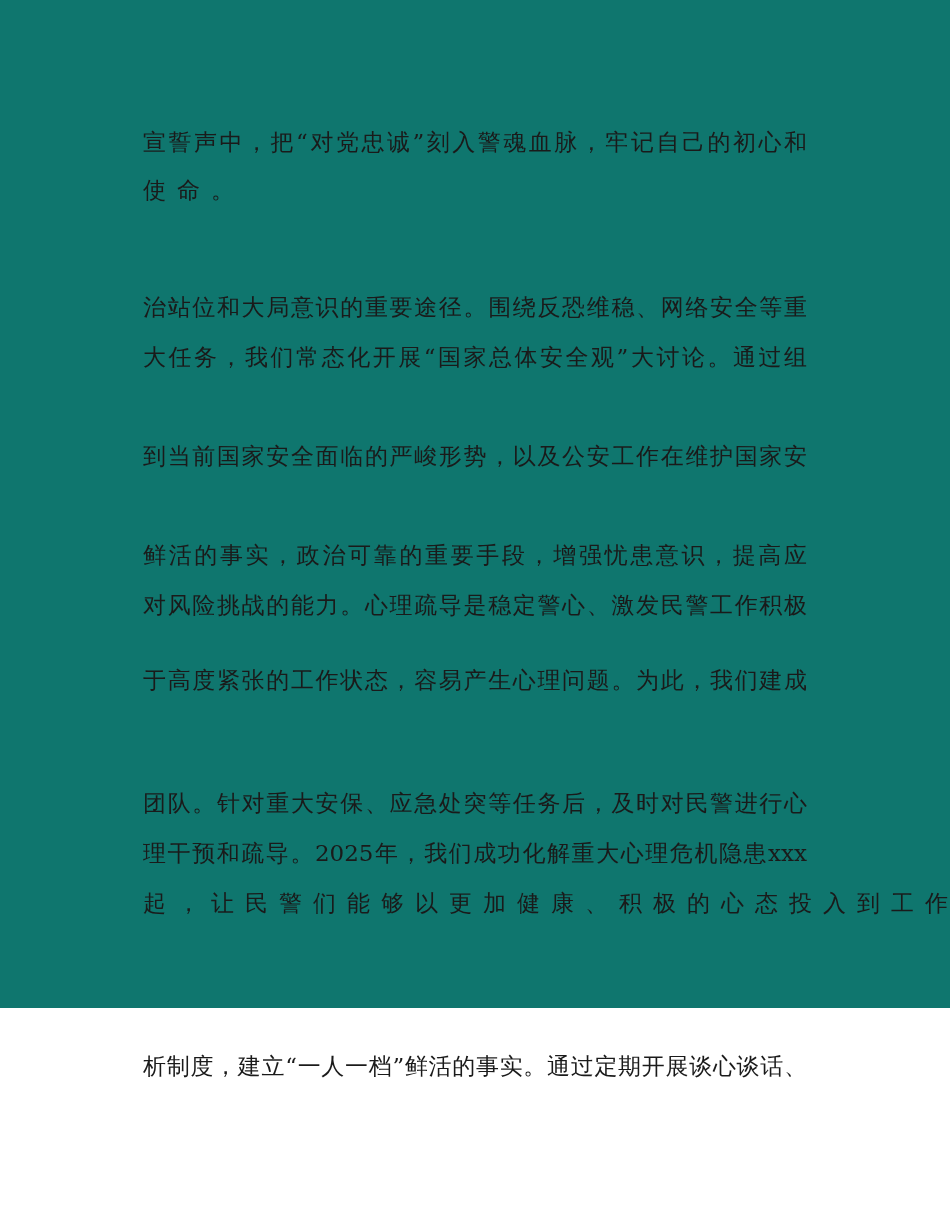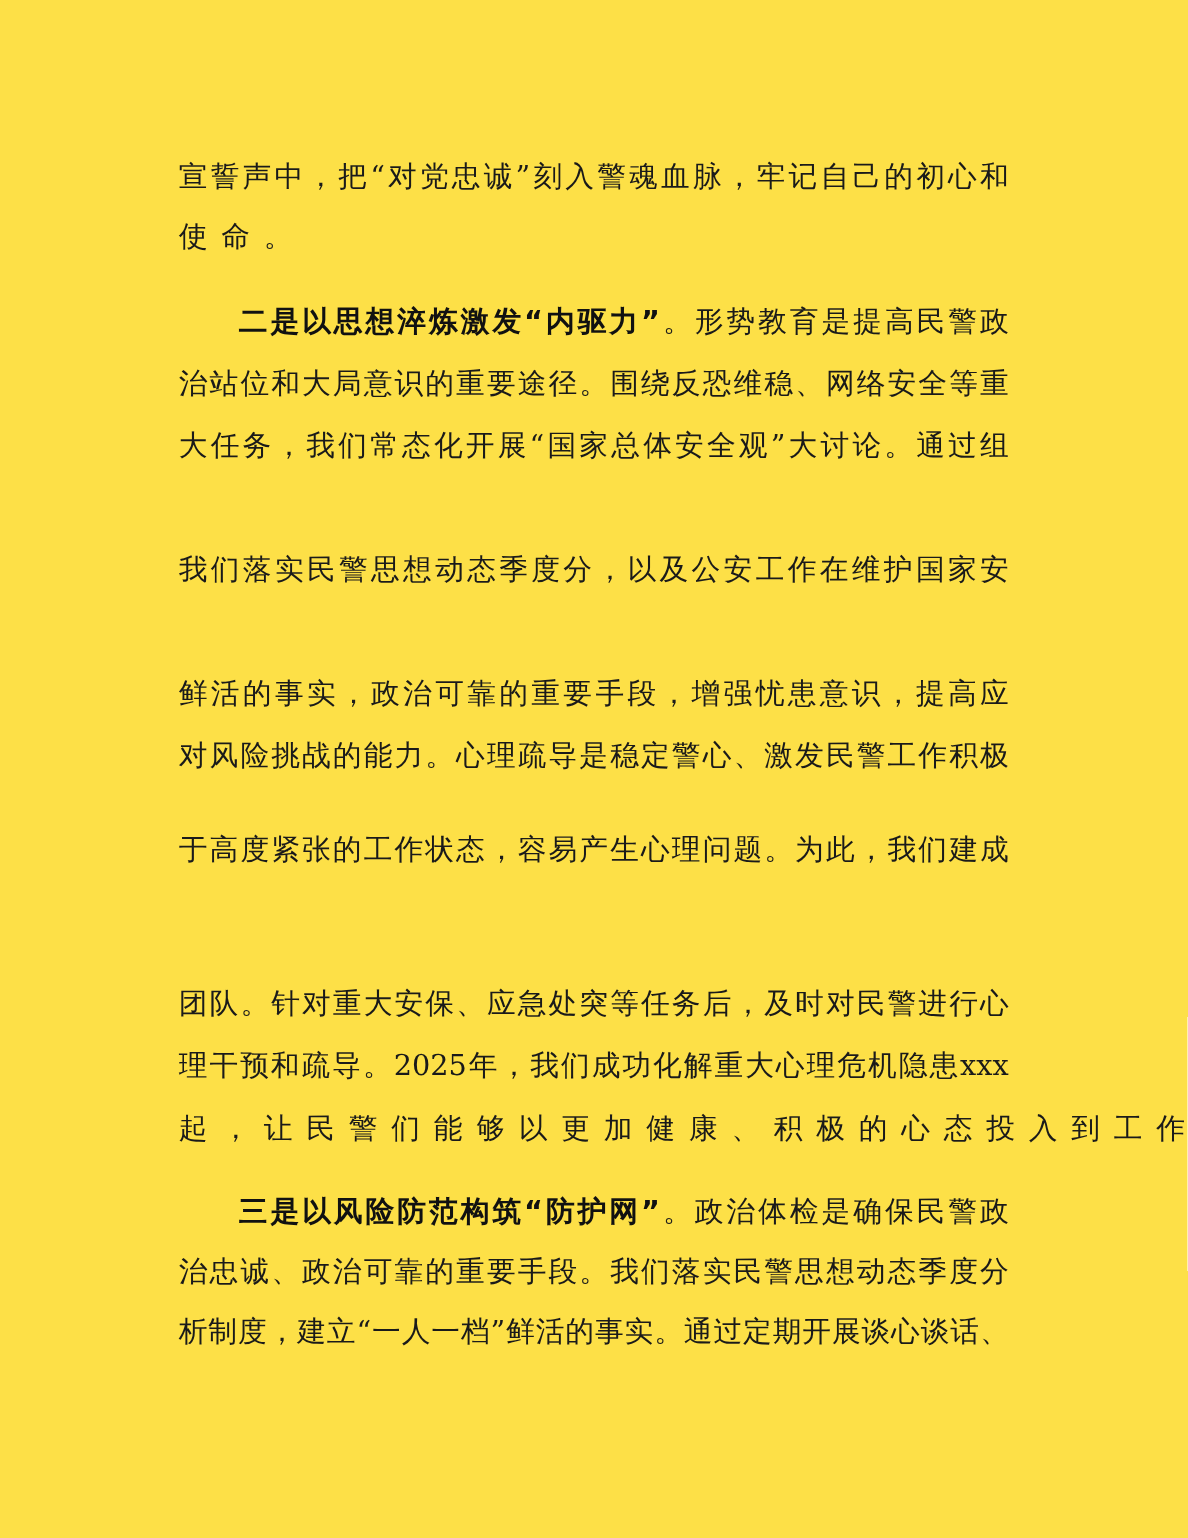--- a/index.html
+++ b/index.html
@@ -1,17 +1,17 @@
 <!DOCTYPE html>
 <html><head>
 <meta charset="utf-8">
 <style>
   html, body { margin: 0; padding: 0; background: #ffffff; }
   body { width: 950px; height: 1230px; position: relative; overflow: hidden; }
-  .page { position: absolute; left: 0; top: 0; width: 950px; height: 1230px; background: #fde047; }
+  .page { position: absolute; left: 0; top: 0; width: 950px; height: 1008px; background: #0f766e; }
   .line {
     position: absolute;
     left: 143px;
     width: 664px;
     height: 40px;
     line-height: 40px;
     font-family: "DejaVu Serif", "Liberation Serif", serif;
     font-size: 23px;
     color: #1a1a1a;
     white-space: nowrap;
@@ -31,28 +31,25 @@
   .rest { letter-spacing: 0; }
 </style>
 </head>
 <body>
 
 <div class="page">
 
   <div class="line" style="top:122px">宣誓声中，把“对党忠诚”刻入警魂血脉，牢记自己的初心和</div>
   <div class="line last" style="top:170px">使命。</div>
 
-  <div class="line indent" style="top:238px"><span class="heading">二是以思想淬炼激发“内驱力”</span><span class="rest">。形势教育是提高民警政</span></div>
   <div class="line" style="top:287px">治站位和大局意识的重要途径。围绕反恐维稳、网络安全等重</div>
   <div class="line" style="top:337px">大任务，我们常态化开展“国家总体安全观”大讨论。通过组</div>
-  <div class="line" style="top:436px">我们落实民警思想动态季度分，以及公安工作在维护国家安</div>
+  <div class="line" style="top:436px">到当前国家安全面临的严峻形势，以及公安工作在维护国家安</div>
   <div class="line" style="top:535px">鲜活的事实，政治可靠的重要手段，增强忧患意识，提高应</div>
   <div class="line" style="top:585px">对风险挑战的能力。心理疏导是稳定警心、激发民警工作积极</div>
   <div class="line" style="top:660px">于高度紧张的工作状态，容易产生心理问题。为此，我们建成</div>
   <div class="line" style="top:783px">团队。针对重大安保、应急处突等任务后，及时对民警进行心</div>
   <div class="line" style="top:833px">理干预和疏导。2025年，我们成功化解重大心理危机隐患xxx</div>
   <div class="line last" style="top:883px">起，让民警们能够以更加健康、积极的心态投入到工作中。</div>
 
-  <div class="line indent" style="top:950px"><span class="heading">三是以风险防范构筑“防护网”</span><span class="rest">。政治体检是确保民警政</span></div>
-  <div class="line" style="top:998px">治忠诚、政治可靠的重要手段。我们落实民警思想动态季度分</div>
   <div class="line" style="top:1046px">析制度，建立“一人一档”鲜活的事实。通过定期开展谈心谈话、</div>
 
 </div>
 
 </body></html>

